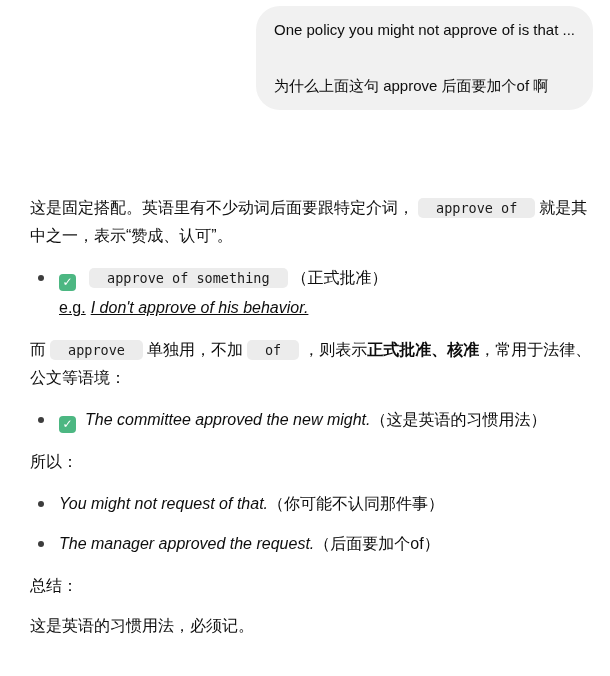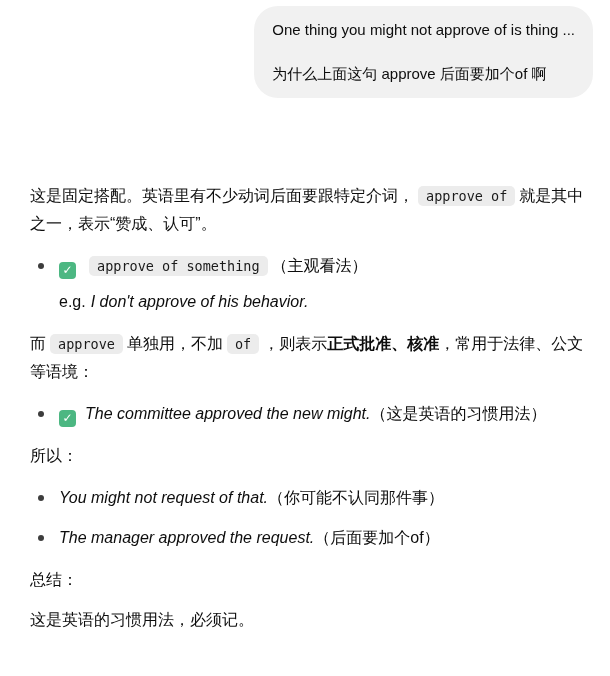--- a/index.html
+++ b/index.html
@@ -17,37 +17,37 @@
   .bubble {
     background: #f1f1f1;
     border-radius: 24px;
     padding: 12px 18px;
     max-width: 372px;
     font-size: 15px;
     line-height: 24px;
     color: #0d0d0d;
   }
   .bubble p { margin: 0; }
-  .bubble p + p { margin-top: 20px; }
+  .bubble p + p { margin-top: 32px; }
 
   
   .reply {
     margin-top: 84px;
     padding: 0 18px 0 30px;
     font-size: 16px;
     line-height: 28px;
   }
   .reply p { margin: 0 0 14px 0; }
 
   .codechip {
     font-family: "DejaVu Sans Mono", "Liberation Mono", monospace;
     font-size: 13.5px;
     background: #ececec;
     border-radius: 5px;
-    padding: 2px 8px;
+    padding: 2px 18px;
     margin: 0 4px;
     white-space: nowrap;
     color: #1a1a1a;
   }
   .bd { font-weight: 700; }
   .it { font-style: italic; }
 
   .check {
     display: inline-flex;
     align-items: center;
@@ -67,46 +67,46 @@
   ul.blist li { display: flex; align-items: flex-start; }
   ul.blist li + li { margin-top: 12px; }
   .dot {
     flex: none;
     width: 6px; height: 6px;
     border-radius: 50%;
     background: #3d3d3d;
     margin: 11px 15px 0 8px;
   }
   .li-content { flex: 1; }
-  .eg-line { margin-top: 8px; }
+  .eg-line { margin-top: 2px; text-decoration: underline; }
   .eg-label { margin-right: 5px; }
 
   .sum-head { margin: 0 0 2px 0 !important; }
   .sum-line { margin: 2px 0 !important; }
   .final-line { margin: 12px 0 0 0 !important; }
 </style>
 </head>
 <body>
 
 <div class="user-row">
   <div class="bubble">
-    <p>One thing you might not approve of is thing ...</p>
+    <p>One policy you might not approve of is that ...</p>
     <p>为什么上面这句 approve 后面要加个of 啊</p>
   </div>
 </div>
 
 <div class="reply">
 
   <p><span>这是固定搭配。英语里有不少动词后面要跟特定介词，</span><span class="codechip">approve of</span><span>就是其中之一，表示“赞成、认可”。</span></p>
 
   <ul class="blist">
     <li>
       <span class="dot"></span>
       <div class="li-content">
-        <div><span class="check">✓</span><span class="codechip">approve of something</span><span>（主观看法）</span></div>
+        <div><span class="check">✓</span><span class="codechip">approve of something</span><span>（正式批准）</span></div>
         <div class="eg-line"><span class="eg-label">e.g.</span><span class="it">I don't approve of his behavior.</span></div>
       </div>
     </li>
   </ul>
 
   <p><span>而</span><span class="codechip">approve</span><span>单独用，不加</span><span class="codechip">of</span><span>，则表示</span><span class="bd">正式批准、核准</span><span>，常用于法律、公文等语境：</span></p>
 
   <ul class="blist">
     <li>
       <span class="dot"></span>

